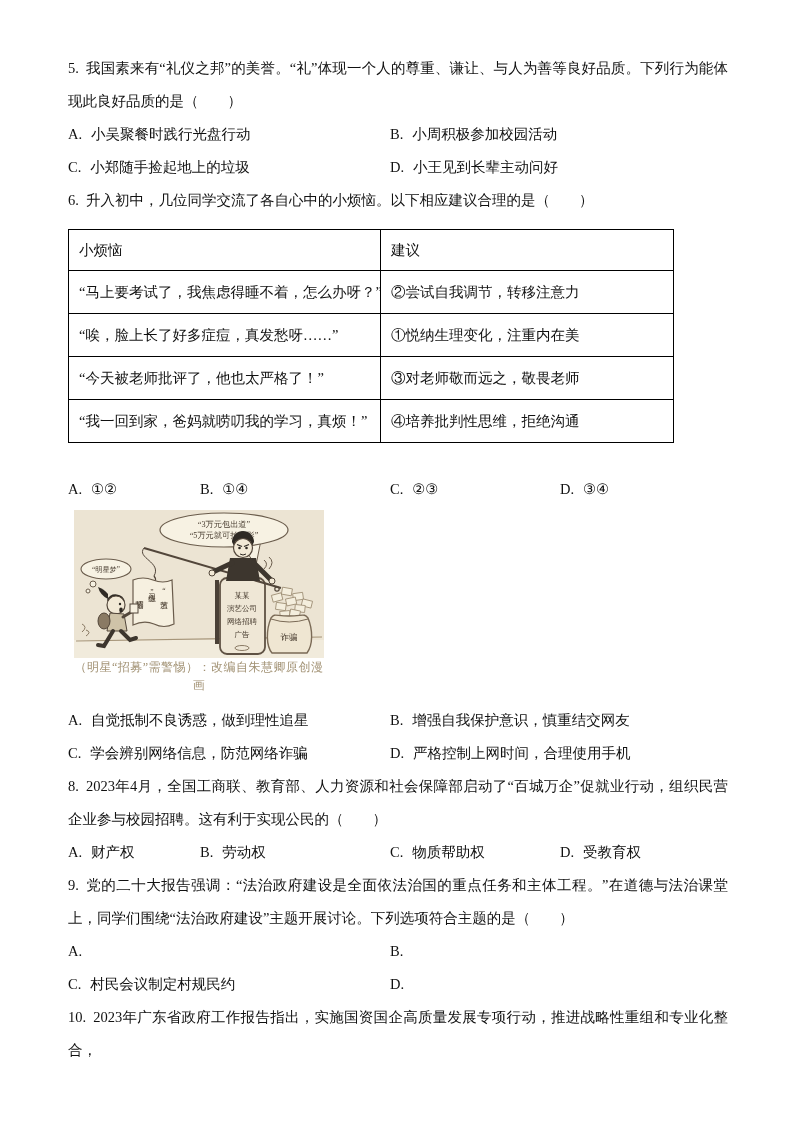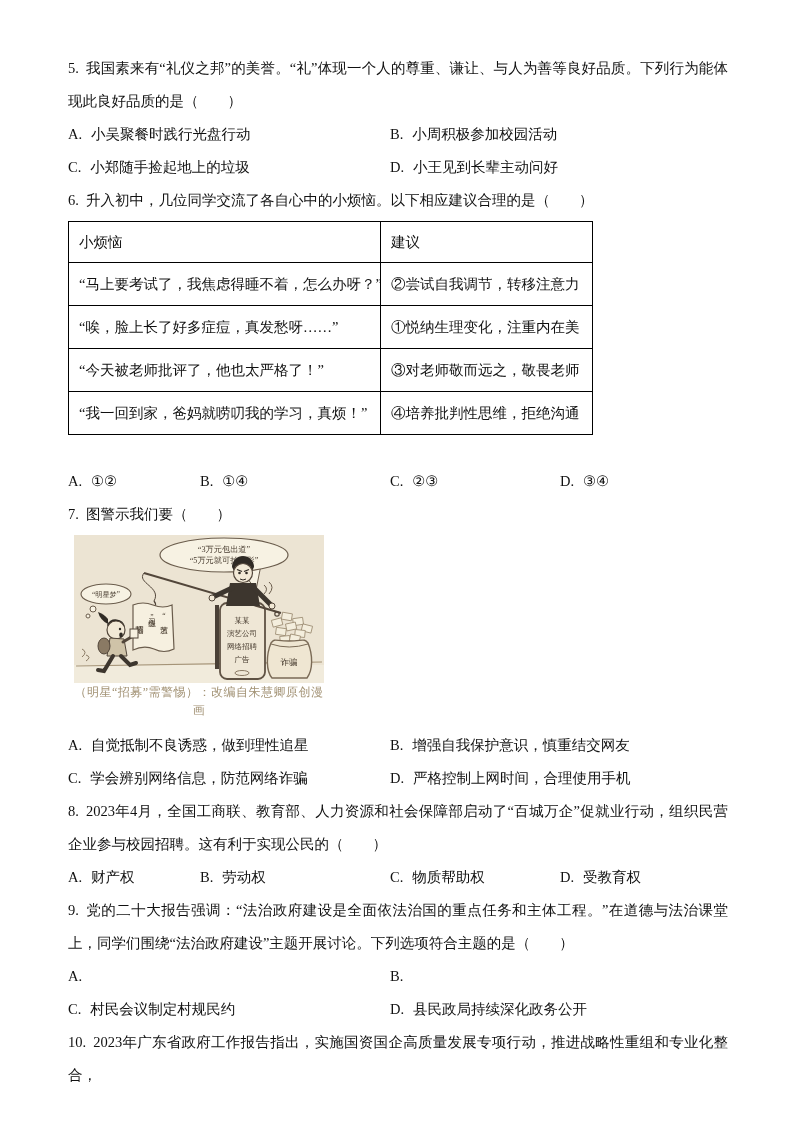--- a/index.html
+++ b/index.html
@@ -22,22 +22,22 @@
   .olabel { margin-right:9px; }
   
   .two .opt:first-child { width:322px; }
   
   .four .opt:nth-child(1) { width:132px; }
   .four .opt:nth-child(2) { width:190px; }
   .four .opt:nth-child(3) { width:170px; }
 
   table.q6 {
     border-collapse:collapse;
-    margin-top:4px;
-    width:525px;
+    margin-top:12px;
+    width:606px;
     table-layout:fixed;
   }
   table.q6 td {
     border:1.6px solid #000;
     padding:0 0 0 10px;
     line-height:20px;
     vertical-align:middle;
     white-space:nowrap;
     overflow:hidden;
   }
@@ -128,21 +128,20 @@
       <div class="opt">
           <span class="olabel">C.</span>
           <span>②③</span>
         </div>
       <div class="opt">
           <span class="olabel">D.</span>
           <span>③④</span>
         </div>
     </div>
 
-    <p class="stem"><span class="qnum">7.</span><span>图警示我们要（　　）</span></p>
 
     <div class="cartoon-wrap">
       <svg class="cartoon-svg" width="250" height="148" viewBox="0 0 250 148">
 
         <rect x="0" y="0" width="250" height="148" fill="#ece4d3"></rect>
         <rect x="0" y="130" width="250" height="18" fill="#f1ebdc"></rect>
         <line x1="2" y1="131" x2="248" y2="127" stroke="#a59478" stroke-width="1.2"></line>
 
         <g>
           <path d="M165,32 L182,55 L187,30 Z" fill="#f7f2e3" stroke="#6a5c4c" stroke-width="1"></path>
@@ -279,20 +278,19 @@
           <span class="olabel">B.</span>
         </div>
     </div>
     <div class="opt-row two">
       <div class="opt">
           <span class="olabel">C.</span>
           <span>村民会议制定村规民约</span>
         </div>
       <div class="opt">
           <span class="olabel">D.</span>
-          <span>县民政局持续深化政务公开</span>
         </div>
     </div>
 
     <p class="stem"><span class="qnum">10.</span><span>2023年广东省政府工作报告指出，实施国资国企高质量发展专项行动，推进战略性重组和专业化整合，</span></p>
 
   </div>
 </div>
 
 </body></html>

